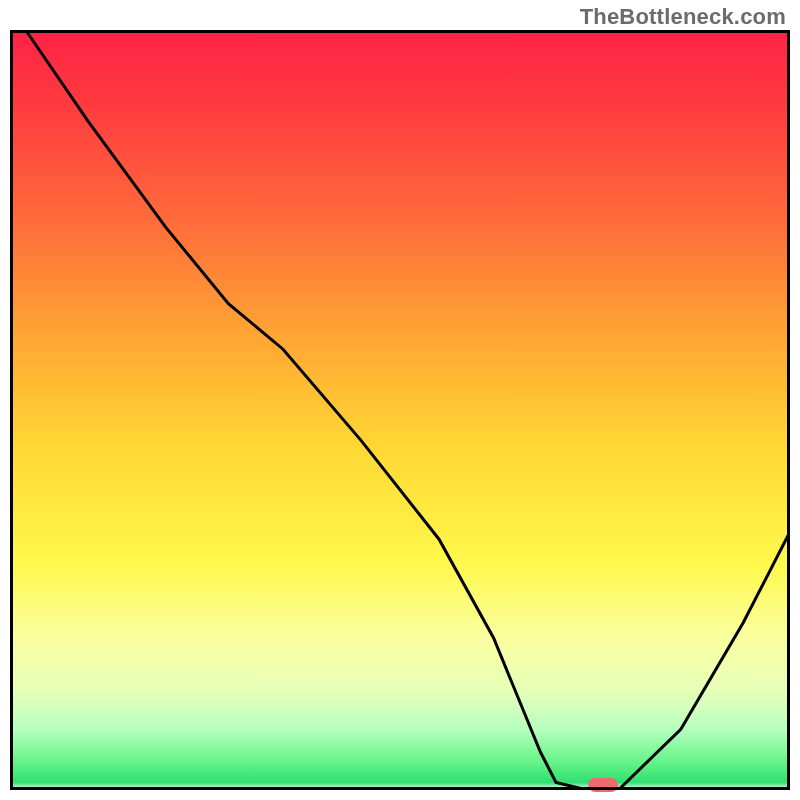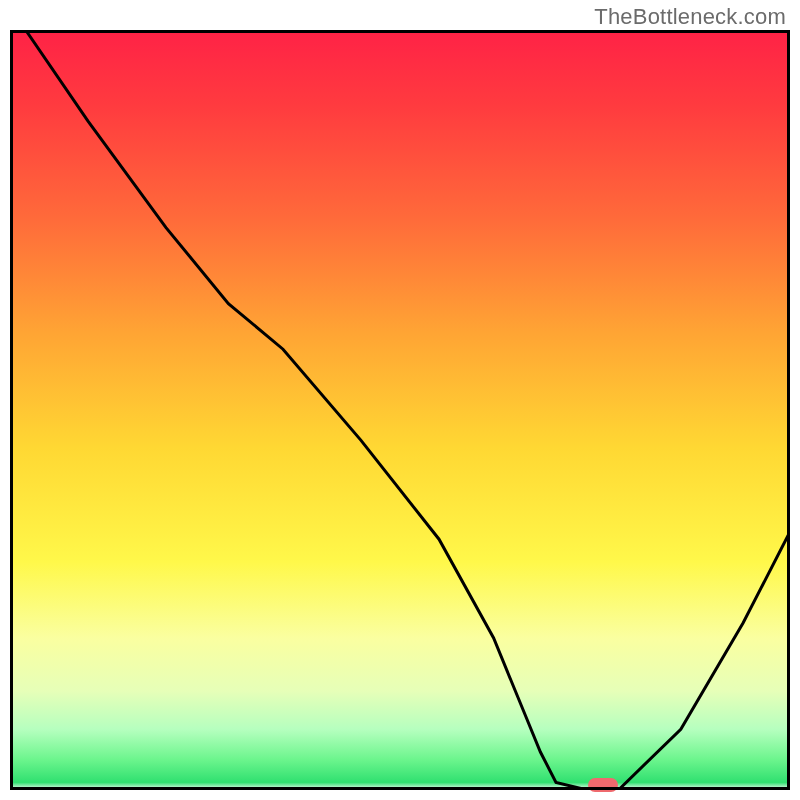--- a/index.html
+++ b/index.html
@@ -47,21 +47,21 @@
   .border-left   { left: 0;   top: 0;   width: 3px;  height: 760px; }
   .border-right  { right: 0;  top: 0;   width: 3px;  height: 760px; }
   .border-top    { left: 0;   top: 0;   width: 780px; height: 3px; }
   .border-bottom { left: 0;   bottom: 0; width: 780px; height: 3px; }
   .attribution {
     position: absolute;
     right: 14px;
     top: 4px;
     font-family: Arial, Helvetica, sans-serif;
     font-size: 22px;
-    font-weight: 400;
+    font-weight: 700;
     color: #6b6b6b;
     letter-spacing: 0.2px;
   }
   svg.curve {
     position: absolute;
     left: 0;
     top: 0;
     width: 780px;
     height: 760px;
   }

